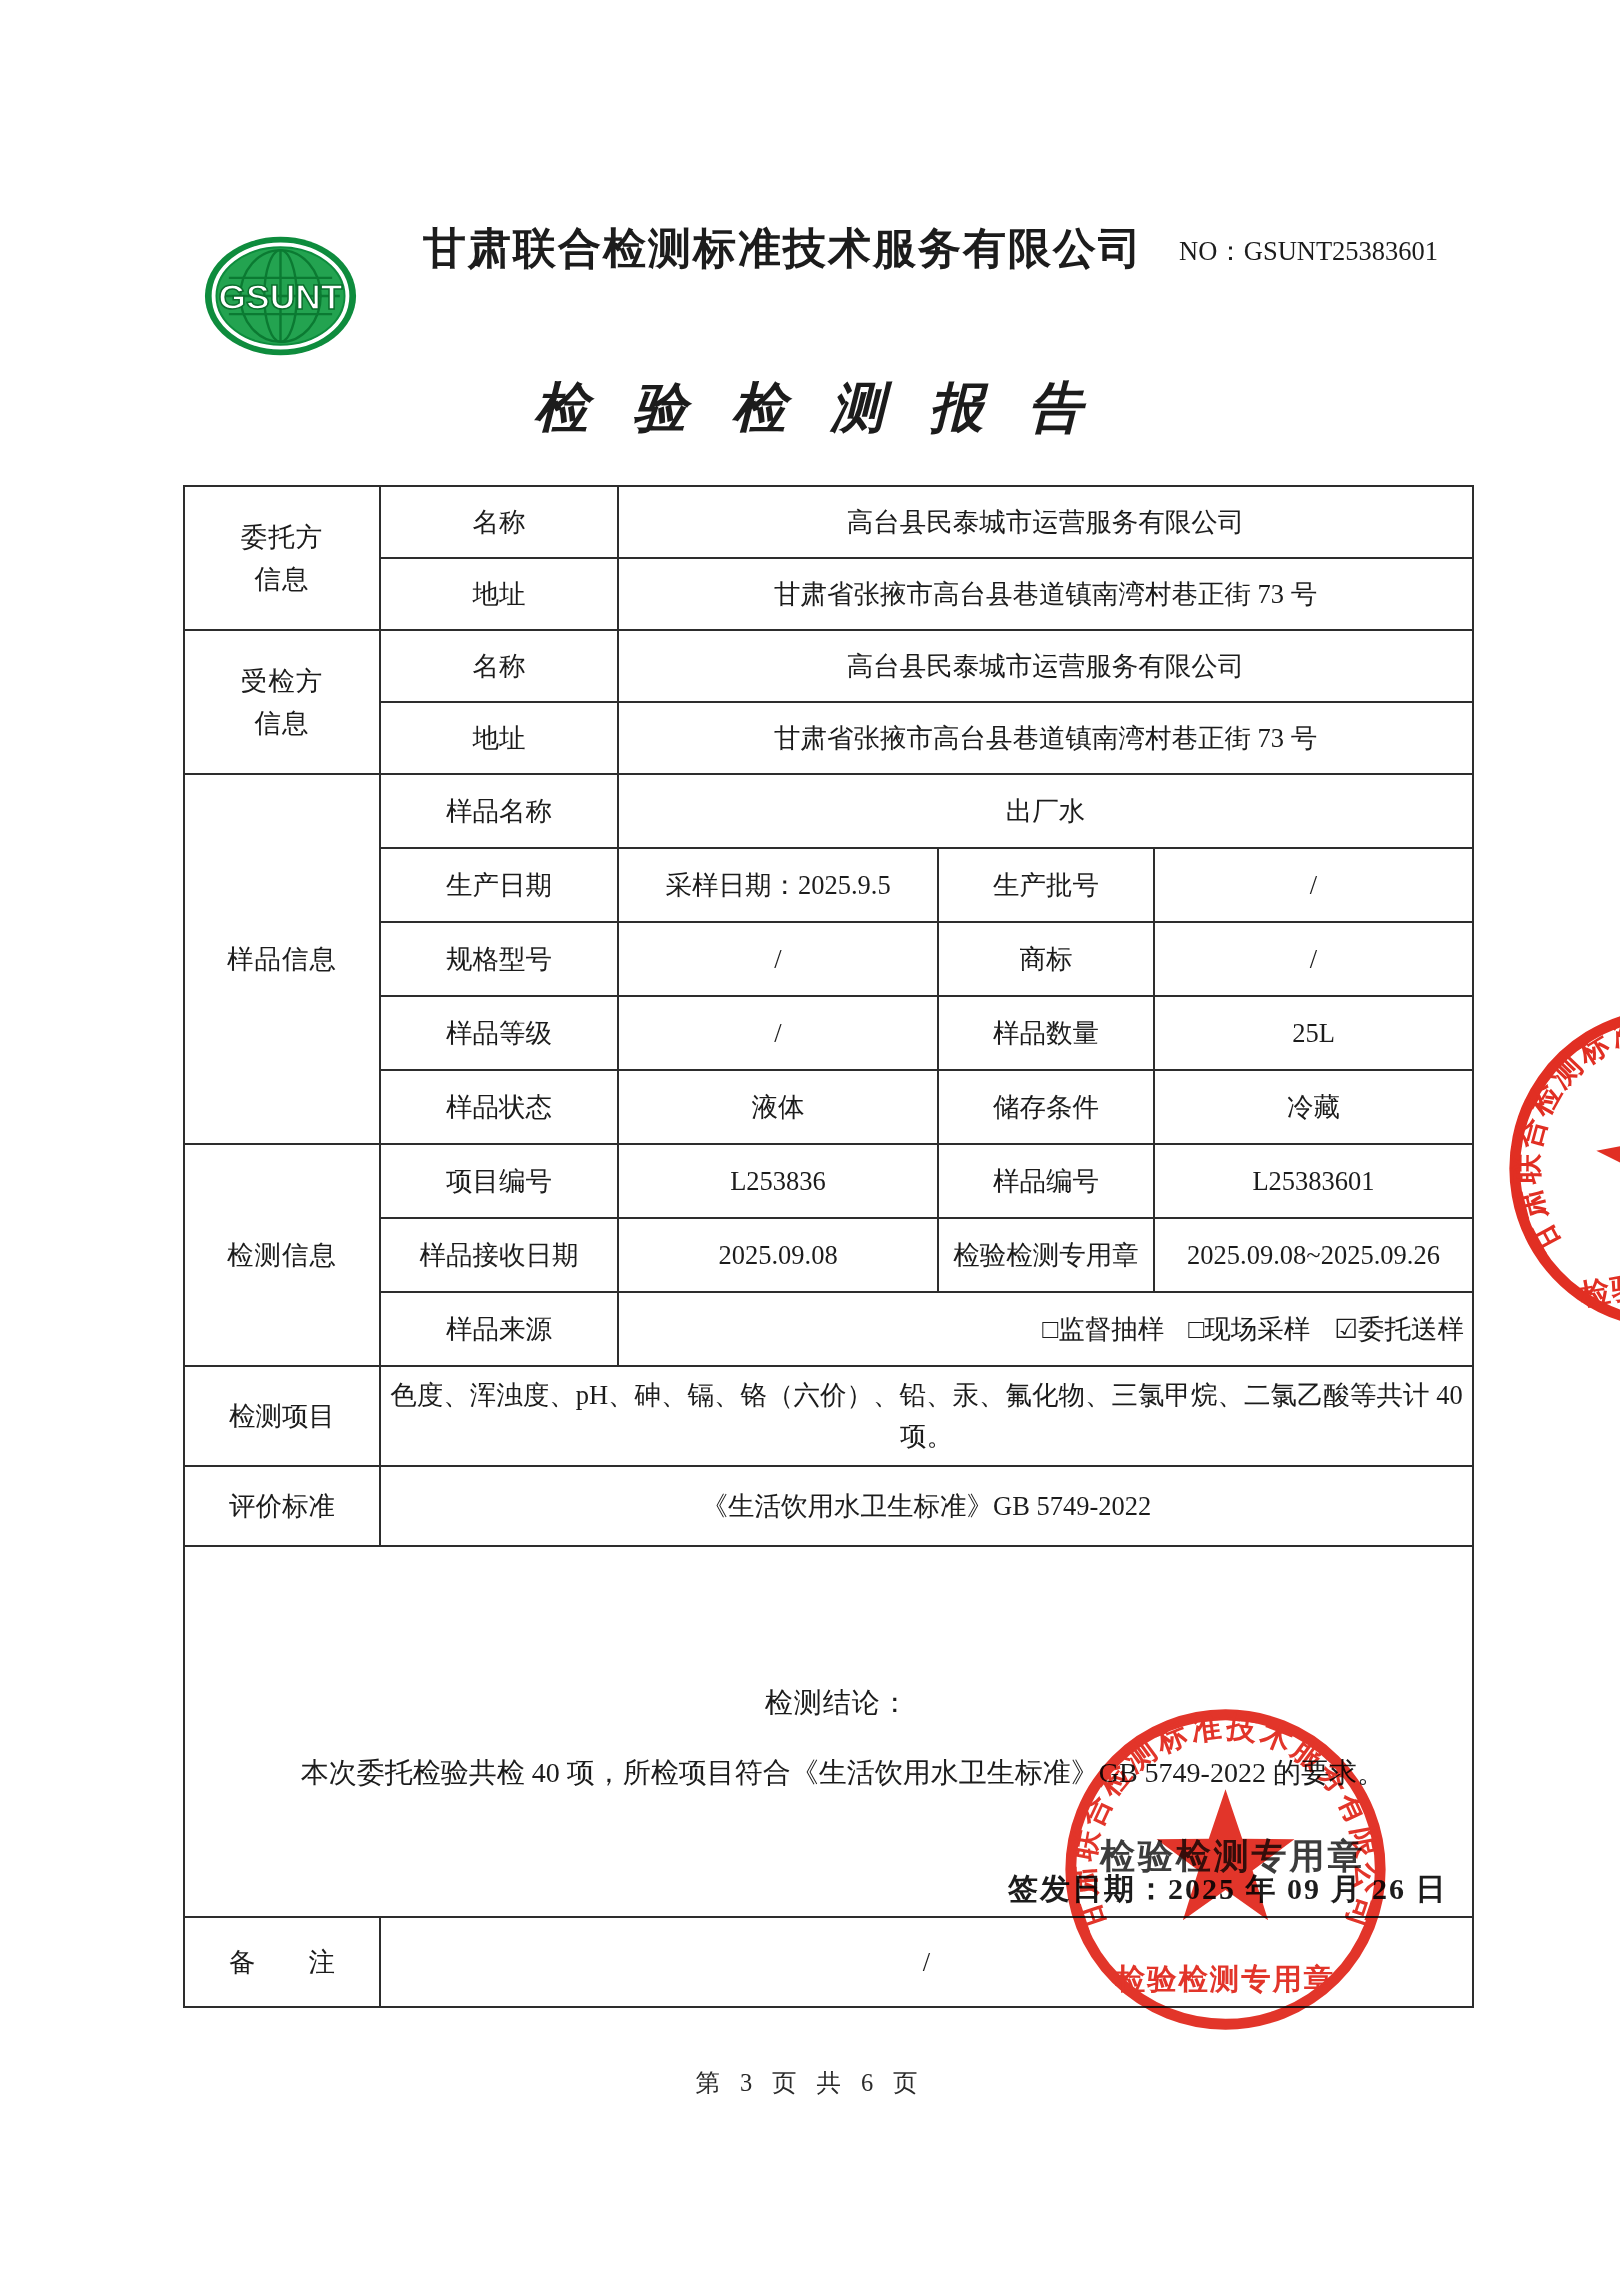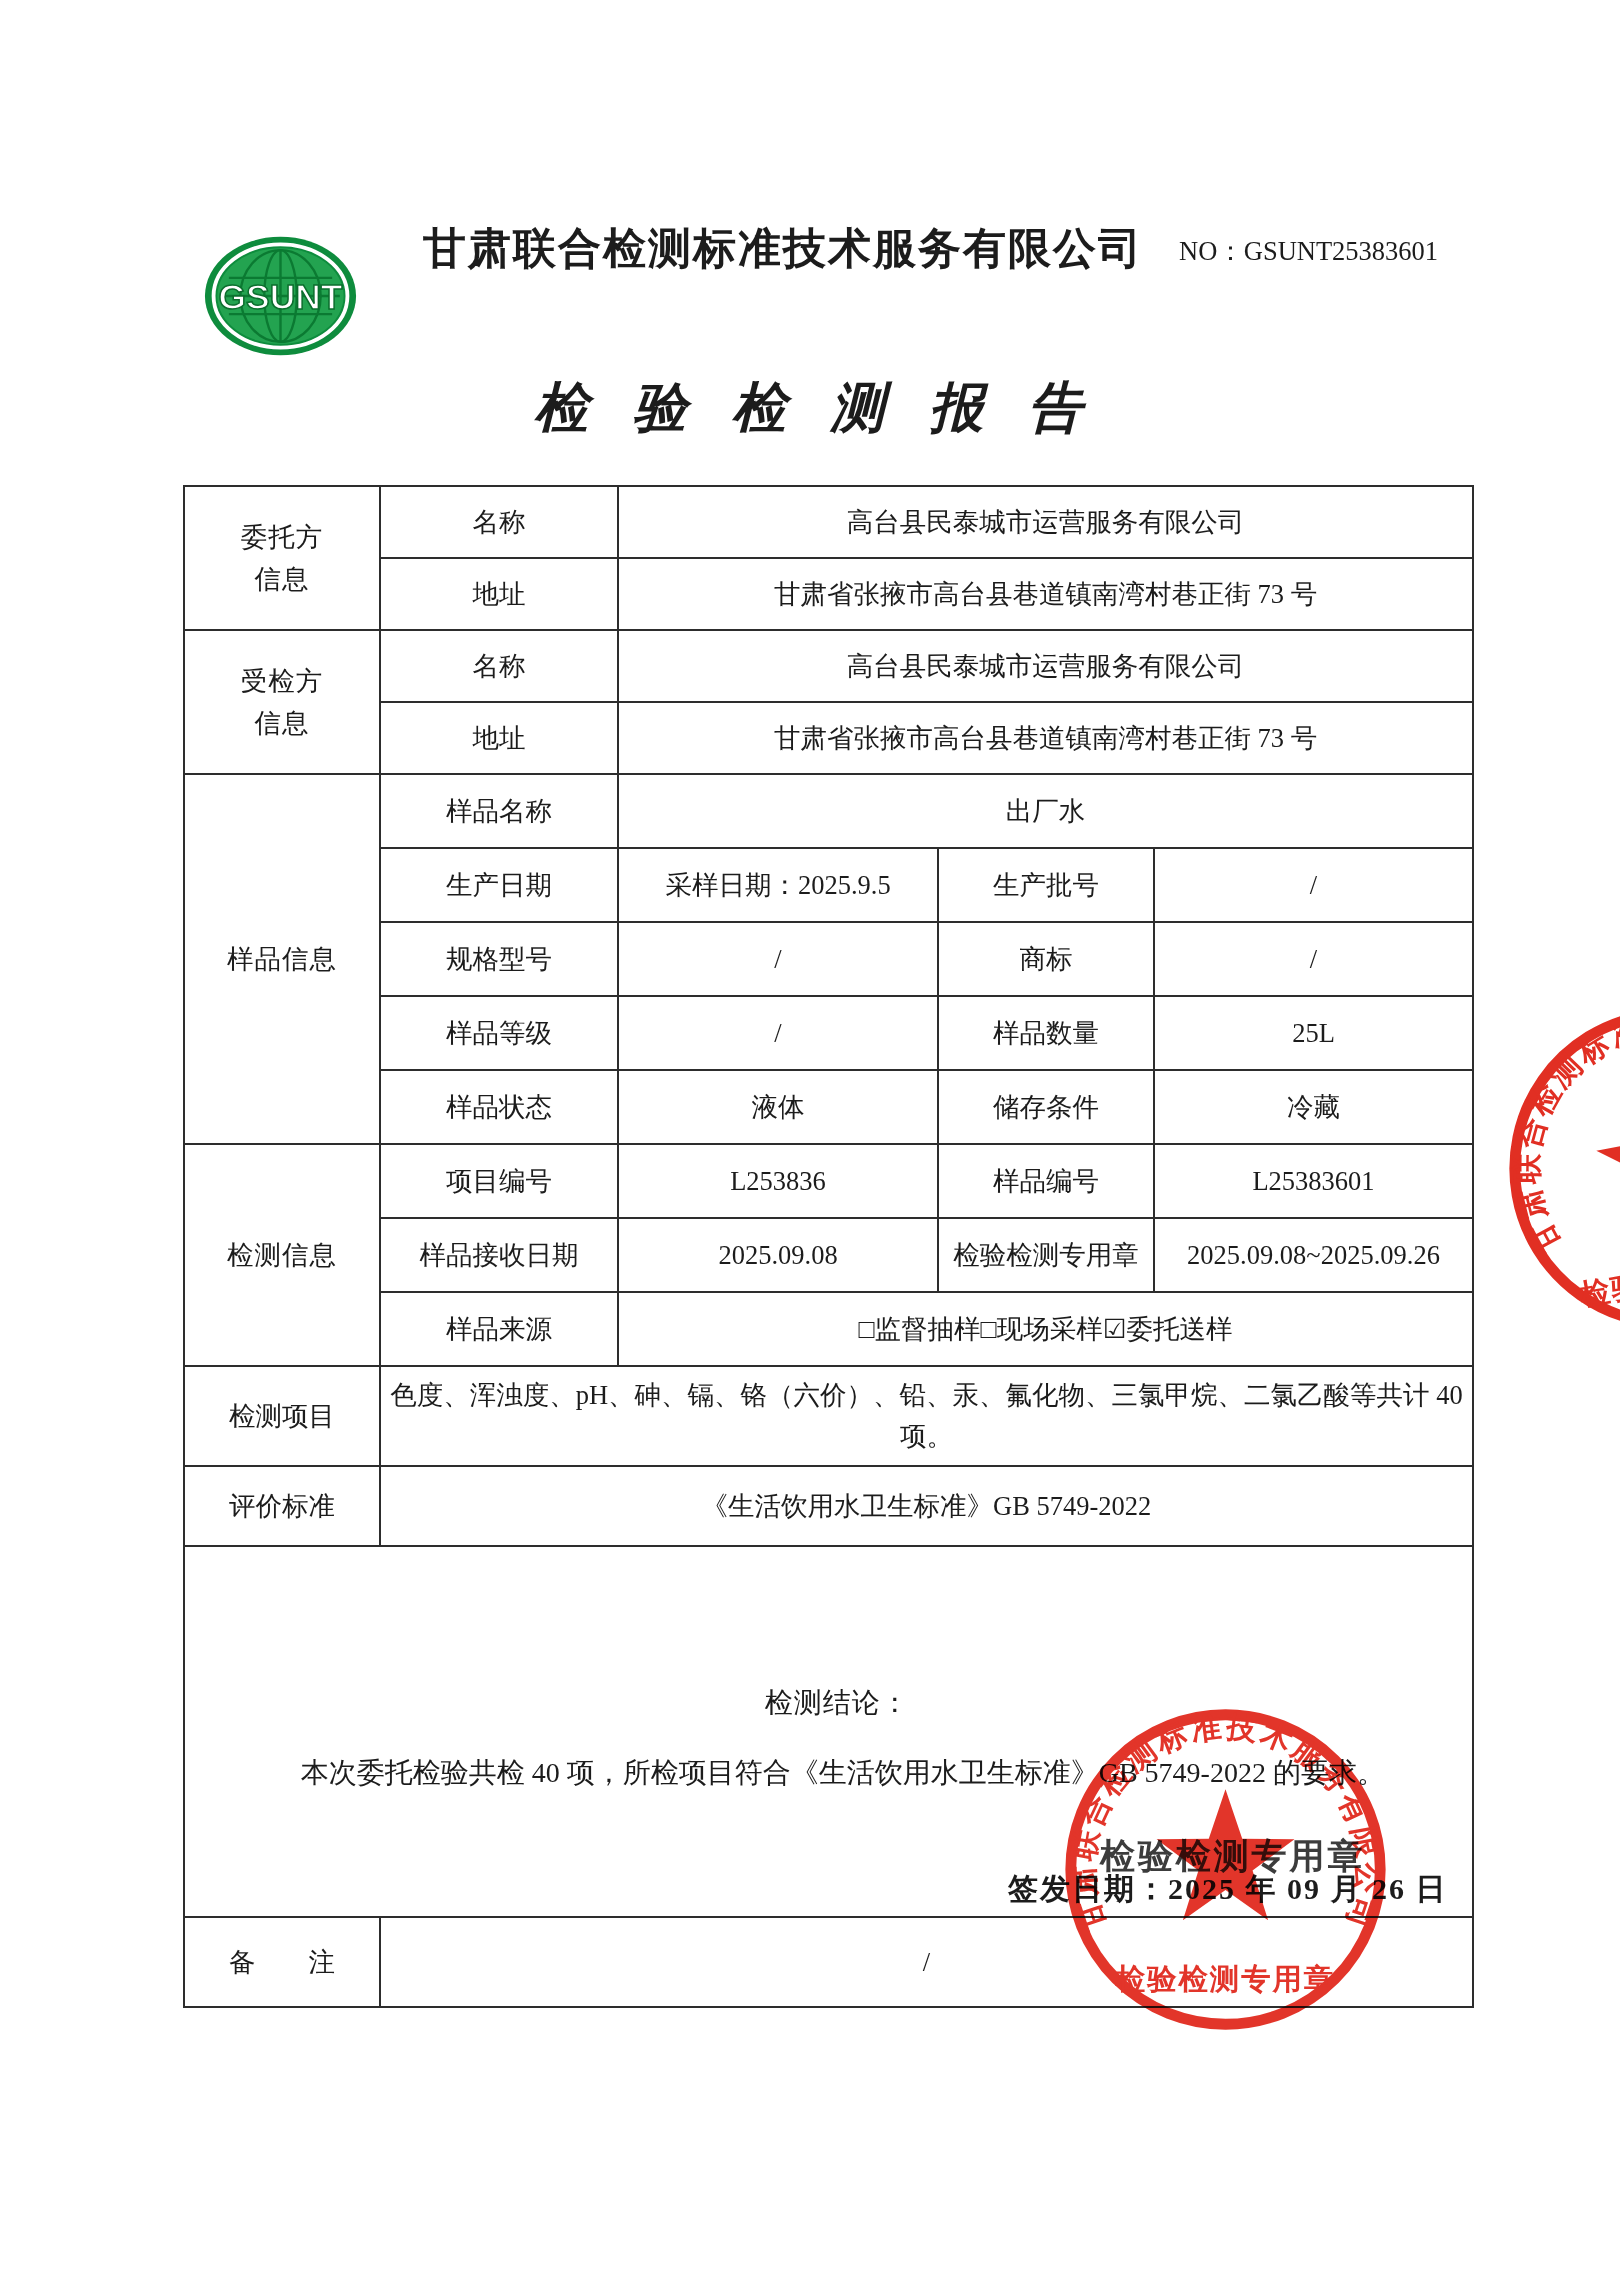--- a/index.html
+++ b/index.html
@@ -32,21 +32,21 @@
   }
   table.info td{
     border:2px solid #2d2d2d; text-align:center; vertical-align:middle;
     font-size:26.5px; padding:8px; overflow:hidden;
   }
   table.info{border:2.9px solid #2d2d2d;}
   .h73{height:72px}.h76{height:74px}.h75{height:74px}.h100{height:98px}.h78{height:80px}.h379{height:371px}.h95{height:90px}
   td.section{font-size:27.4px; letter-spacing:1px; white-space:pre-line; line-height:1.6;}
   td.left{text-align:left; padding:9.8px 25.5px; line-height:1.55;}
   td.checks{padding:0 59px 0 54px;}
-  .check-row{display:flex; justify-content:center; align-items:center;}
+  .check-row{display:flex; justify-content:flex-end; align-items:center;gap:24px;}
   .check-item{white-space:nowrap;}
   
   td.conclusion{position:relative; text-align:left; vertical-align:top; padding:0;}
   .concl-label{margin:15.7px 0 0 17.6px; font-size:28px; letter-spacing:1px;}
   .concl-text{margin:29px 45px 0 17.6px; font-size:28px; line-height:1.6; text-indent:2em;}
   .issue-date{
     position:absolute; left:823px; bottom:5.9px; font-size:30px; font-weight:bold;
     letter-spacing:2px; white-space:nowrap; z-index:3;
   }
   
@@ -211,15 +211,16 @@
       <circle cx="170" cy="170" r="158" fill="none" stroke="#e02317" stroke-width="11"></circle>
       <polygon fill="#e02317" points="170,88 187.1,138.5 240.4,139.1 197.6,171 213.5,221.9 170,191 126.5,221.9 142.4,171 99.6,139.1 152.9,138.5"></polygon>
       <path id="ringPathB" d="M 53.1,237.5 A 135,135 0 1 1 286.9,237.5" fill="none"></path>
       <text font-size="31" fill="#e02317" letter-spacing="3" font-weight="bold">
         <textPath href="#ringPathB" startOffset="50%" text-anchor="middle">甘肃联合检测标准技术服务有限公司</textPath>
       </text>
       <text x="170" y="292" text-anchor="middle" font-size="30" fill="#e02317" letter-spacing="2" font-weight="bold">检验检测专用章</text>
     </svg>
   </div>
 
+  <div class="footer">第 3 页 共 6 页</div>
 
 </div>
 
 
 </body></html>

